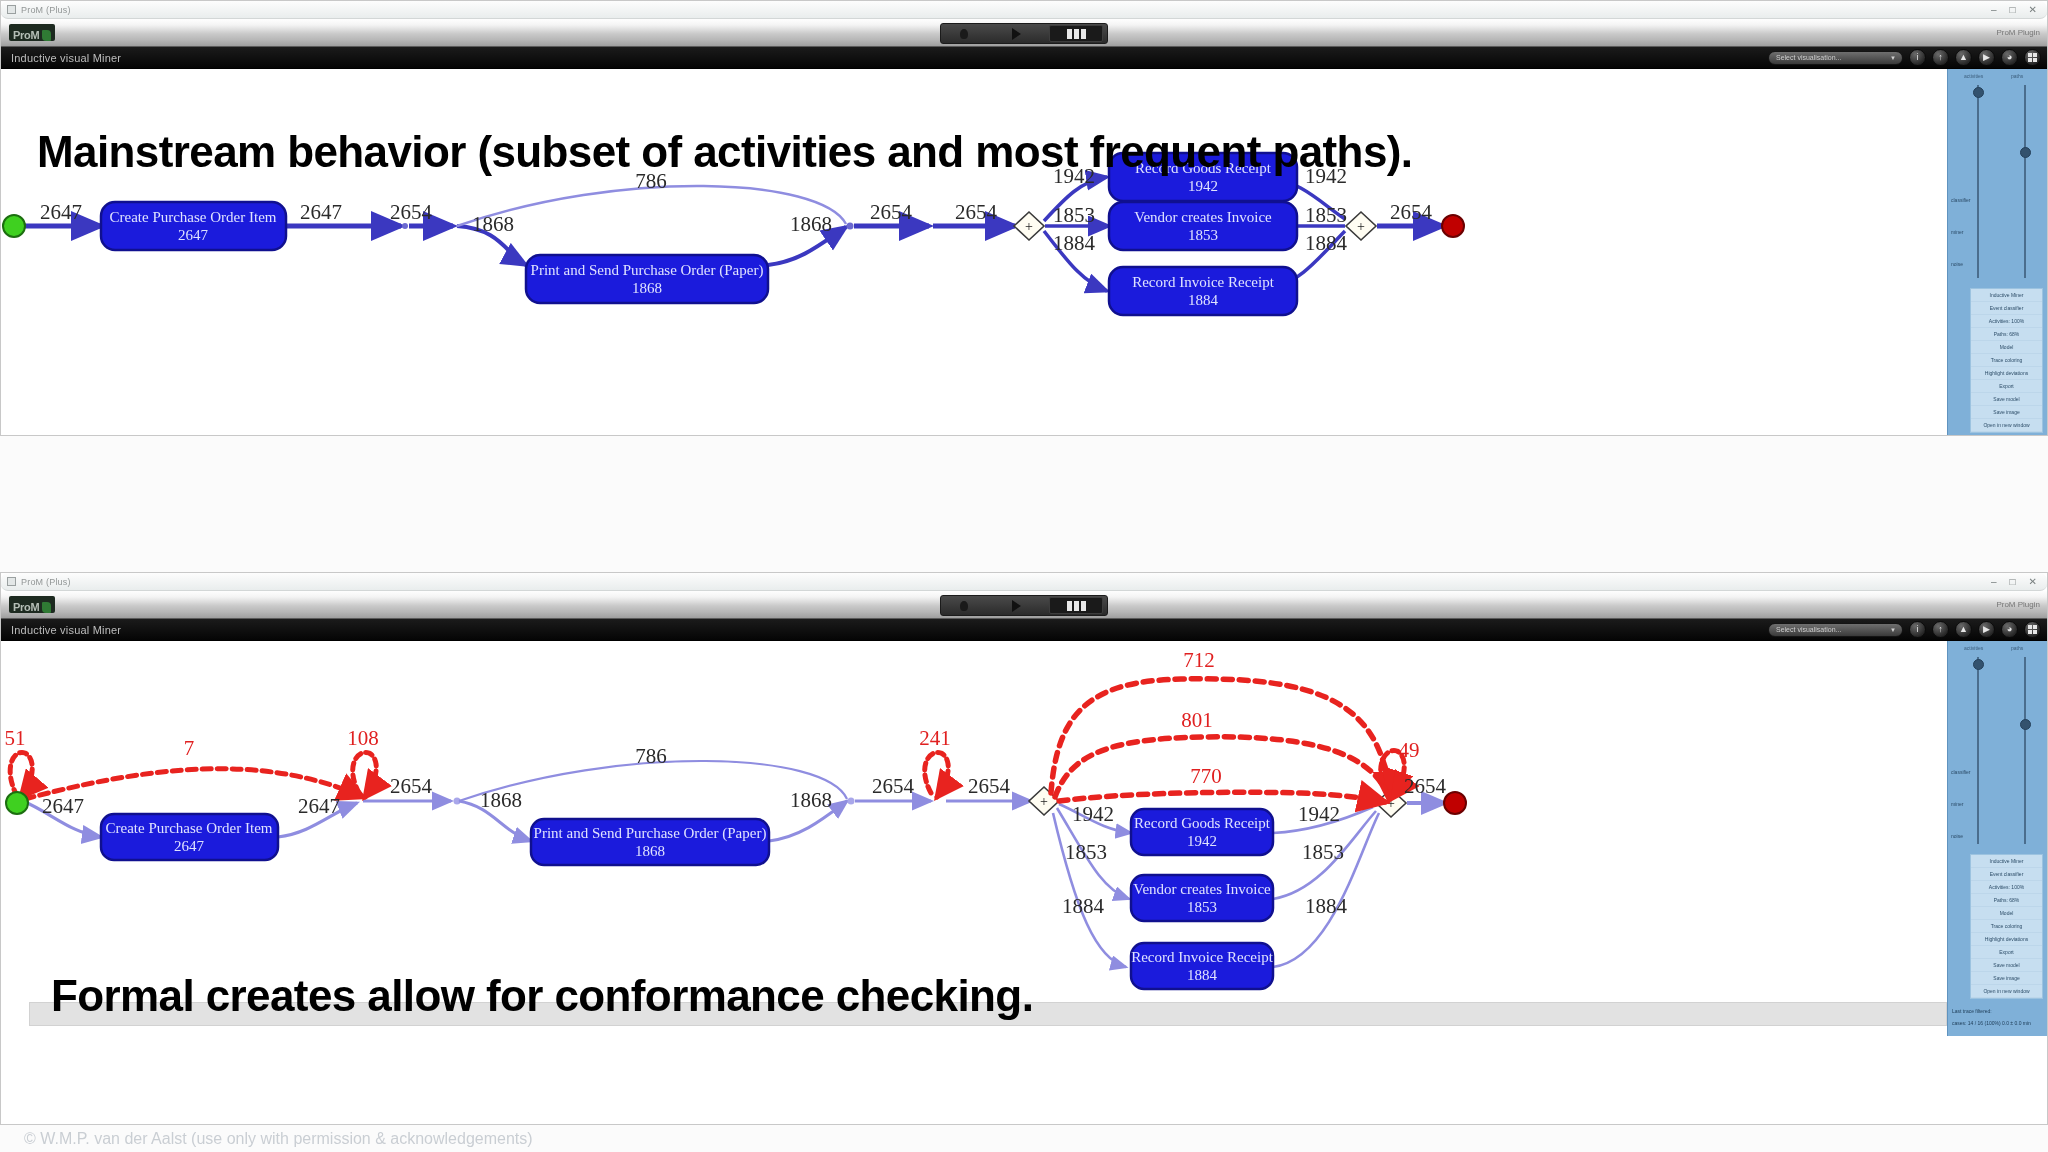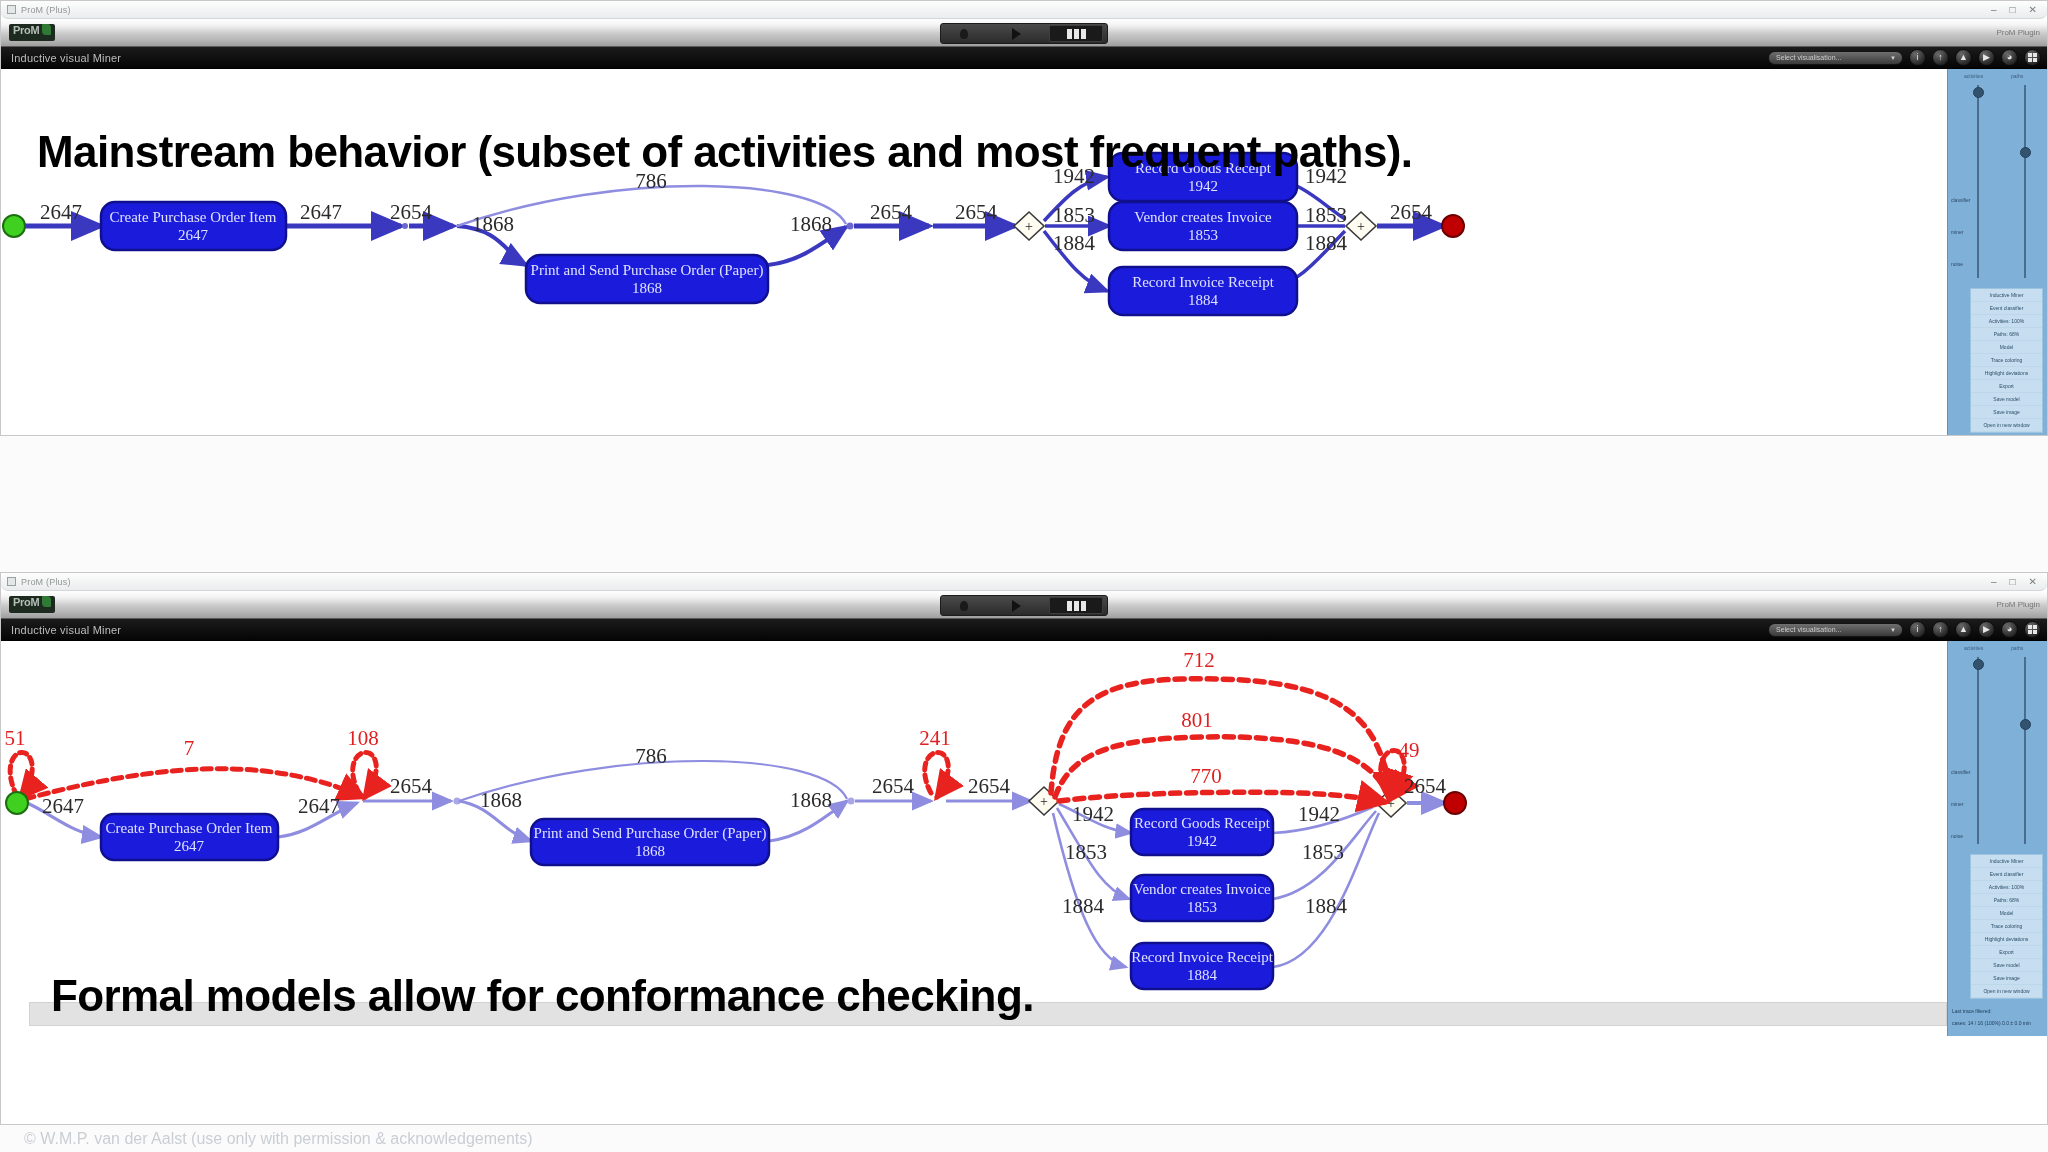--- a/index.html
+++ b/index.html
@@ -39,21 +39,21 @@
   
   .apptoolbar {
     position: relative; height: 28px; width: 100%;
     background: linear-gradient(#fefefe 0%, #f4f4f4 22%, #c9c9c9 55%, #b6b6b6 78%, #9f9f9f 100%);
     border-bottom: 1px solid #5a5a5a;
     display: flex; align-items: center;
   }
   .brand {
     margin-left: 8px; height: 17px;
     background: #1d2a20; border-radius: 2px;
-    display: flex; align-items: flex-start; padding: 0 4px; gap: 3px;
+    display: flex; align-items: flex-end; padding: 0 4px; gap: 3px;
   }
   .brand .brand-text {
     font-size: 11px; font-weight: bold; color: #cfd8d0;
     letter-spacing: -.3px; opacity: .85;
   }
   .brand .brand-leaf { width: 9px; height: 11px; background: #2f7a34; border-radius: 1px 4px 1px 4px; }
 
   .player {
     position: absolute; left: 50%; transform: translateX(-50%);
     top: 4px; height: 21px;
@@ -508,21 +508,21 @@
         <text class="devlabel" x="14" y="104" text-anchor="middle">51</text>
         <text class="devlabel" x="188" y="114" text-anchor="middle">7</text>
         <text class="devlabel" x="362" y="104" text-anchor="middle">108</text>
         <text class="devlabel" x="934" y="104" text-anchor="middle">241</text>
         <text class="devlabel" x="1198" y="26" text-anchor="middle">712</text>
         <text class="devlabel" x="1196" y="86" text-anchor="middle">801</text>
         <text class="devlabel" x="1205" y="142" text-anchor="middle">770</text>
         <text class="devlabel" x="1408" y="116" text-anchor="middle">49</text>
       </svg>
 
-      <div class="slide-title t2">Formal models allow for conformance checking.</div>
+      <div class="slide-title t2">Formal creates allow for conformance checking.</div>
       <div class="hscroll"></div>
 
       <div class="inspector">
         <div class="insp-top">
           <span class="insp-cap" style="left:16px;">activities</span>
           <span class="insp-cap" style="left:63px;">paths</span>
           <div class="slider-track" style="left:29px;"></div>
           <div class="slider-knob" style="left:25px; top:18px;"></div>
           <div class="slider-track" style="left:76px;"></div>
           <div class="slider-knob" style="left:72px; top:78px;"></div>

